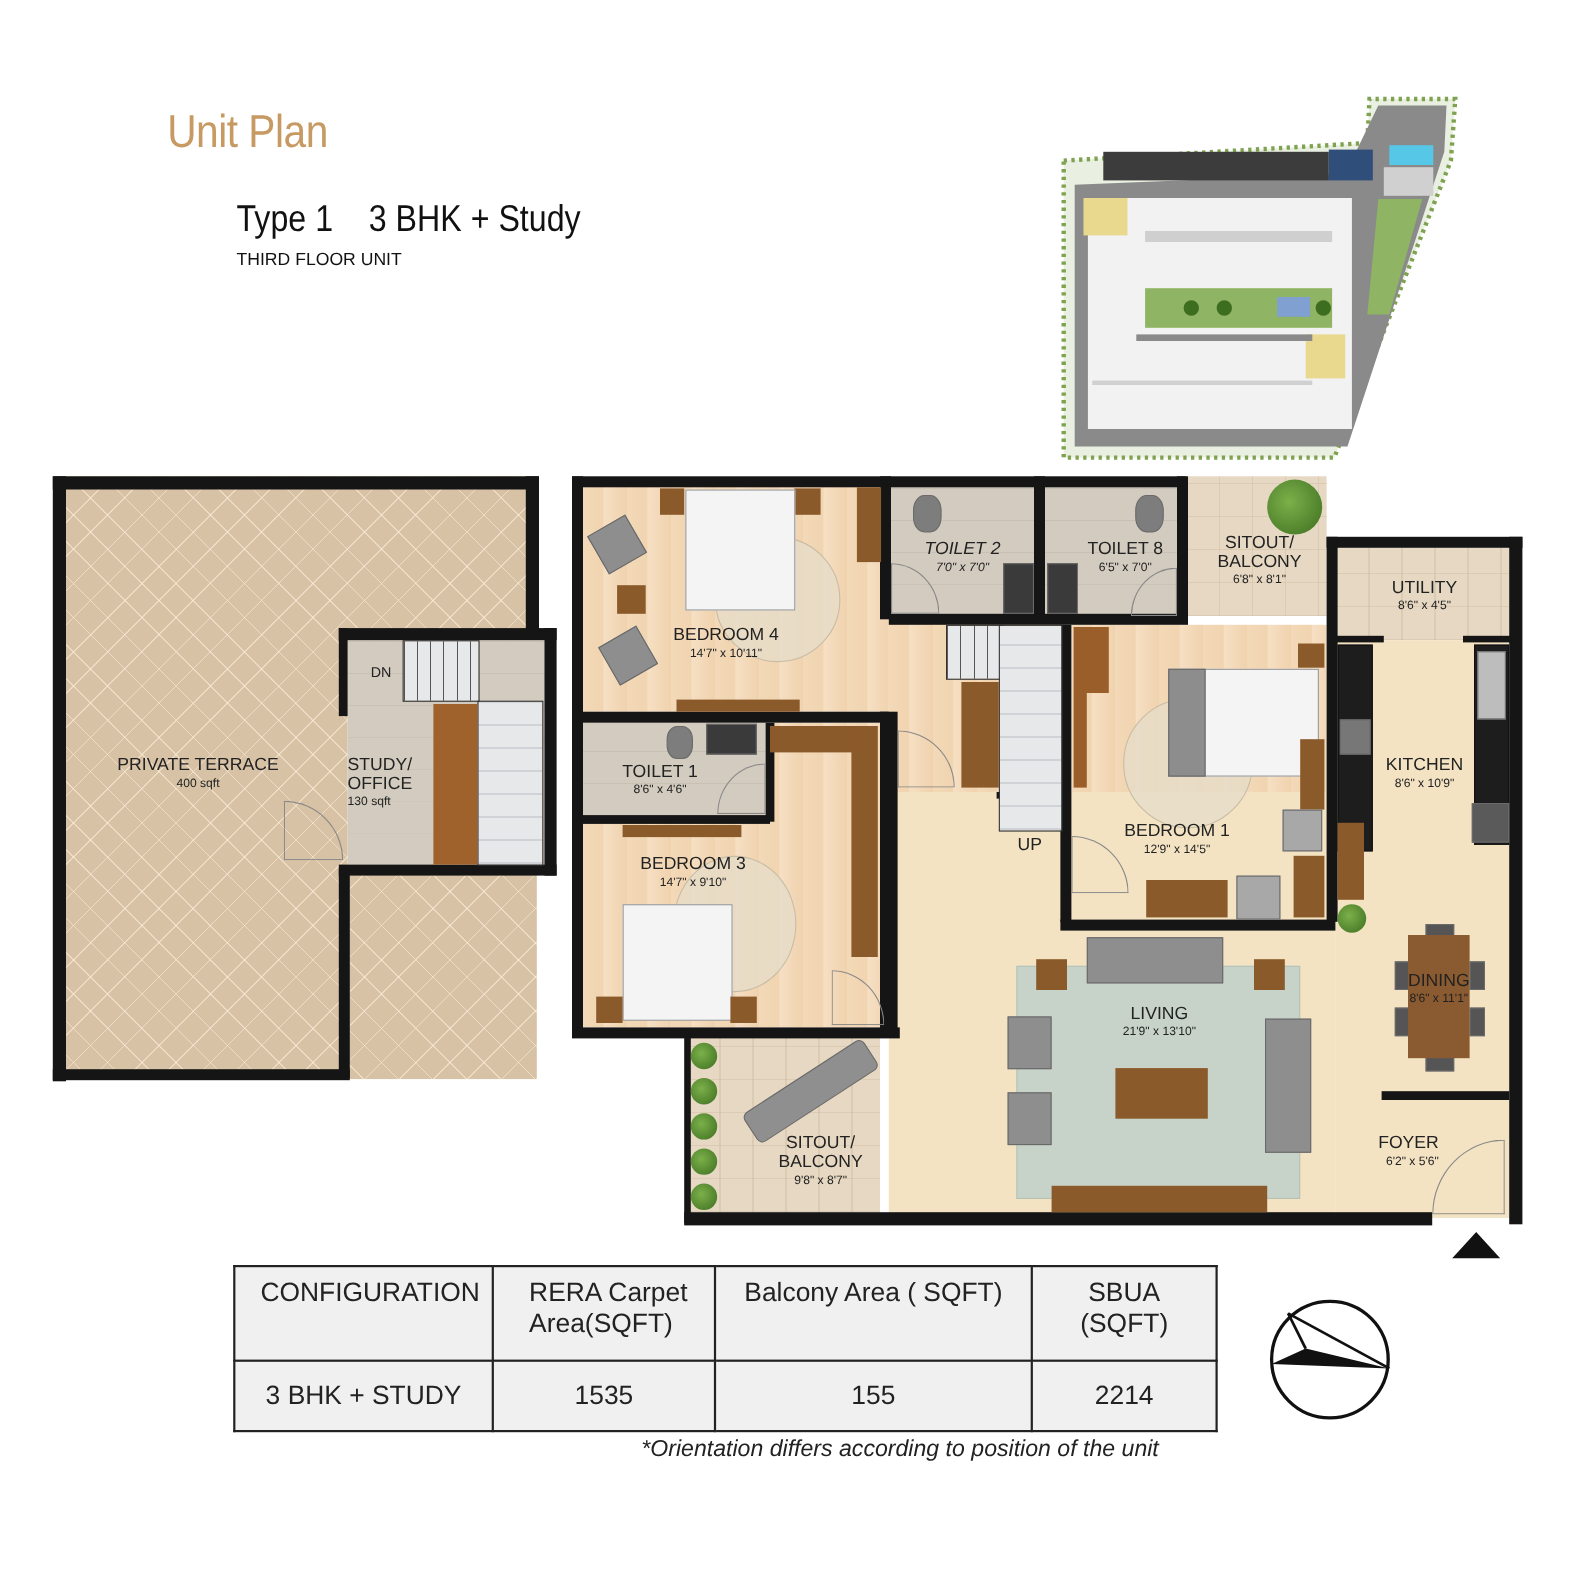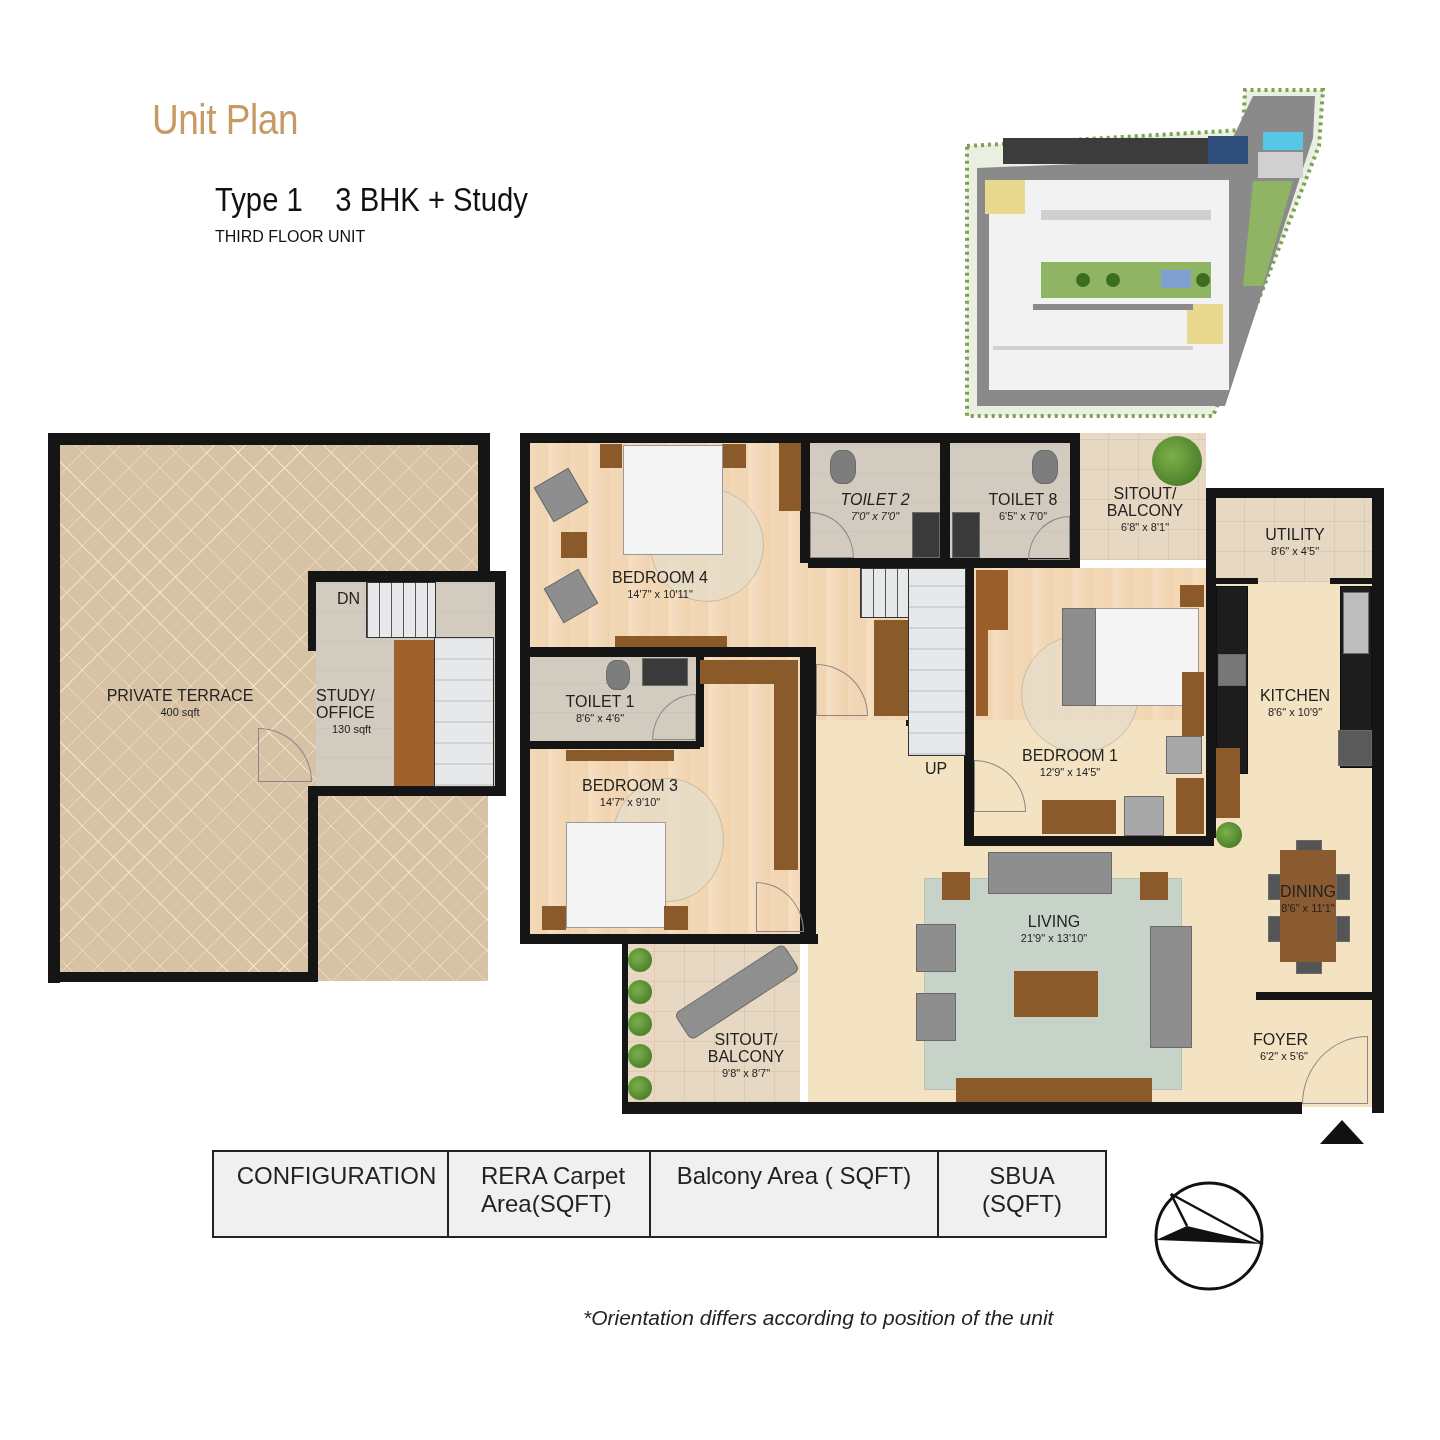--- a/index.html
+++ b/index.html
@@ -79,25 +79,25 @@
 
   <div class="room tile" style="left:316px;top:582px;width:180px;height:204px;"></div>
   <div class="wall" style="left:308px;top:571px;width:198px;height:11px;"></div>
   <div class="wall" style="left:495px;top:571px;width:11px;height:225px;"></div>
   <div class="wall" style="left:308px;top:786px;width:198px;height:10px;"></div>
   <div class="wall" style="left:308px;top:571px;width:8px;height:80px;"></div>
   <div class="stairs-v" style="left:366px;top:582px;width:68px;height:54px;"></div>
   <div class="stairs" style="left:434px;top:637px;width:58px;height:148px;"></div>
   <div class="furn-wood" style="left:394px;top:640px;width:40px;height:146px;background:#a0622c;"></div>
   <div class="door" style="left:258px;top:728px;width:52px;height:52px;"></div>
-  <div class="abs" style="left:337px;top:590px;font-size:16px;text-align:right;">DN</div>
+  <div class="abs" style="left:337px;top:603px;font-size:13px;text-align:right;">DN</div>
   <div class="label" style="left:316px;top:688px;width:80px;text-align:left;">
     <span class="n">STUDY/</span>
     <span class="n">OFFICE</span>
-    <span class="d" style="margin-left:16px;">130 sqft</span>
+    <span class="d" style="margin-left:0;">130 sqft</span>
   </div>
 
   <div class="room wood" style="left:530px;top:442px;width:278px;height:205px;"></div>
   <div class="room tile" style="left:808px;top:442px;width:132px;height:118px;"></div>
   <div class="room tile" style="left:950px;top:442px;width:120px;height:118px;"></div>
   <div class="room balc" style="left:1078px;top:433px;width:128px;height:127px;"></div>
   <div class="room balc" style="left:1214px;top:498px;width:158px;height:84px;"></div>
   <div class="room marble" style="left:1214px;top:582px;width:158px;height:525px;"></div>
   <div class="room wood" style="left:808px;top:560px;width:158px;height:160px;"></div>
   <div class="room wood" style="left:974px;top:568px;width:232px;height:268px;"></div>
@@ -274,20 +274,26 @@
 </div>
 
 <table class="specs">
   <tbody>
       <tr class="head">
     <td class="left" style="width:205px;text-align:center;padding-left:20px;"><span>CONFIGURATION</span></td>
     <td class="left" style="width:160px;"><span>RERA Carpet</span><br><span>Area(SQFT)</span></td>
     <td style="width:270px;"><span>Balcony Area ( SQFT)</span></td>
     <td><span>SBUA</span><br><span>(SQFT)</span></td>
   </tr>
+  <tr class="row">
+    <td>3 BHK + STUDY</td>
+    <td>1535</td>
+    <td>155</td>
+    <td>2214</td>
+  </tr>
 </tbody>
   </table>
 
 <svg class="abs" style="left:1153px;top:1180px;" width="112" height="112" viewBox="0 0 112 112">
   <circle cx="56" cy="56" r="53" fill="#fff" stroke="#111" stroke-width="3"></circle>
   <polygon points="3,60 34,46 110,64" fill="#111"></polygon>
   <polyline points="18,14 34,46" fill="none" stroke="#111" stroke-width="2.5"></polyline>
   <polyline points="18,14 110,64" fill="none" stroke="#111" stroke-width="2.5"></polyline>
 </svg>
 

